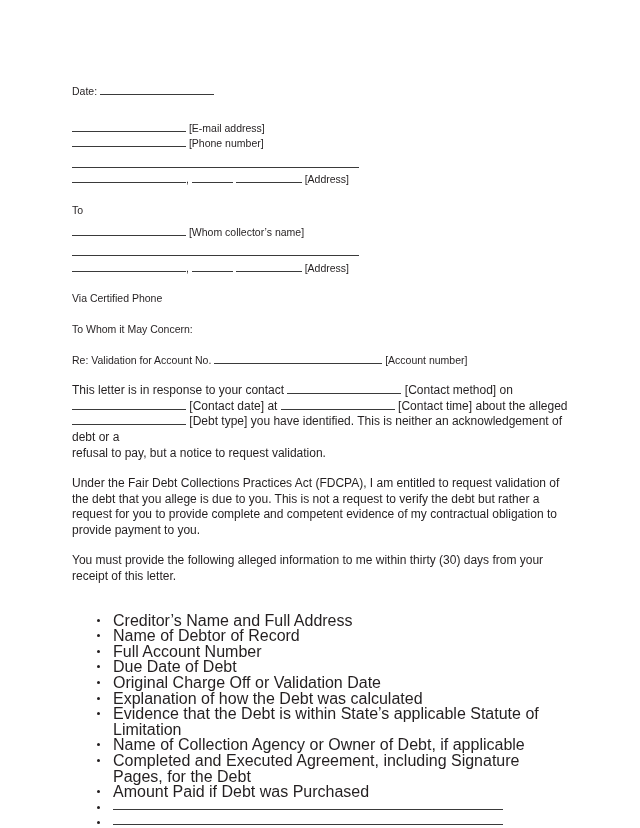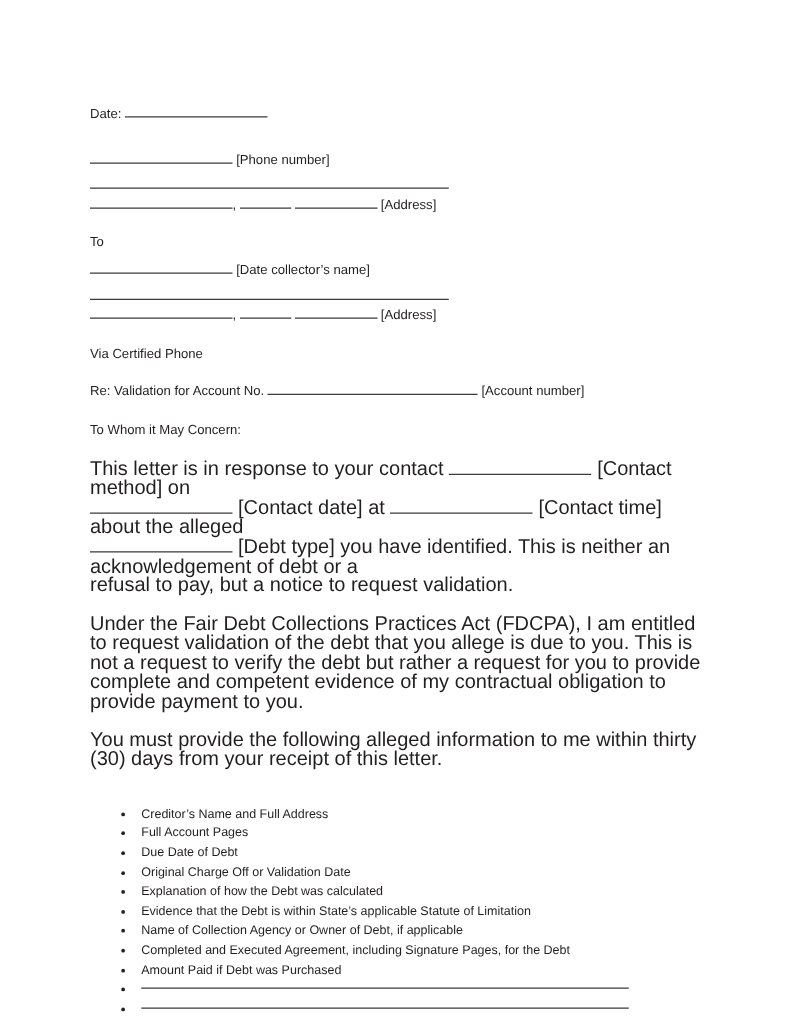--- a/index.html
+++ b/index.html
@@ -53,36 +53,36 @@
   .rule-date   { width: 114px; }
   .rule-acct   { width: 168px; }
   .rule-inline { width: 114px; }
   .rule-blank  { width: 390px; }
 
   .label { }
 
   p.para {
     margin: 0 0 15px 0;
     text-align: left;
-    font-size: 16px;
+    font-size: 12px;
     line-height: 15.6px;
   }
 
   .section { margin-bottom: 15px; }
 
   ul.bullets {
     list-style: none;
     margin: 0;
     padding: 0;
   }
   ul.bullets li {
     position: relative;
     padding-left: 41px;
     line-height: 15.6px;
-    font-size: 10px;
+    font-size: 16px;
     min-height: 15.6px;
   }
   ul.bullets li .bullet-dot {
     position: absolute;
     left: 25px;
     top: 6px;
     width: 3px;
     height: 3px;
     background: #231f20;
     border-radius: 50%;
@@ -97,58 +97,60 @@
 
 <div class="page">
   <div class="doc-body">
 
     <div class="section">
       <span class="line-row"><span>Date:</span><span>&nbsp;</span><span class="rule rule-date"></span></span>
     </div>
 
     <div class="section">
       <div style="height:6px"></div>
+      <div class="line-row"><span class="rule rule-name"></span><span>&nbsp;</span><span class="label">[E-mail address]</span></div>
       <div class="line-row"><span class="rule rule-name"></span><span>&nbsp;</span><span class="label">[Phone number]</span></div>
       <div style="height:5px"></div>
       <div class="line-row"><span class="rule rule-wide"></span></div>
       <div class="line-row"><span class="rule rule-city"></span><span>,</span><span>&nbsp;</span><span class="rule rule-state"></span><span>&nbsp;</span><span class="rule rule-zip"></span><span>&nbsp;</span><span class="label">[Address]</span></div>
     </div>
 
     <div class="section">
       <div class="line-row">To</div>
       <div style="height:6px"></div>
-      <div class="line-row"><span class="rule rule-name"></span><span>&nbsp;</span><span class="label">[Date collector’s name]</span></div>
+      <div class="line-row"><span class="rule rule-name"></span><span>&nbsp;</span><span class="label">[Whom collector’s name]</span></div>
       <div style="height:5px"></div>
       <div class="line-row"><span class="rule rule-wide"></span></div>
       <div class="line-row"><span class="rule rule-city"></span><span>,</span><span>&nbsp;</span><span class="rule rule-state"></span><span>&nbsp;</span><span class="rule rule-zip"></span><span>&nbsp;</span><span class="label">[Address]</span></div>
     </div>
 
     <div class="section">
       <div class="line-row">Via Certified Phone</div>
     </div>
 
     <div class="section">
-      <div class="line-row"><span>Re: Validation for Account No.</span><span>&nbsp;</span><span class="rule rule-acct"></span><span>&nbsp;</span><span class="label">[Account number]</span></div>
+      <div class="line-row">To Whom it May Concern:</div>
     </div>
 
     <div class="section">
-      <div class="line-row">To Whom it May Concern:</div>
+      <div class="line-row"><span>Re: Validation for Account No.</span><span>&nbsp;</span><span class="rule rule-acct"></span><span>&nbsp;</span><span class="label">[Account number]</span></div>
     </div>
 
     <p class="para"><span>This letter is in response to your contact</span><span>&nbsp;</span><span class="rule rule-inline"></span><span>&nbsp;</span><span>[Contact method] on</span><br><span class="rule rule-inline"></span><span>&nbsp;</span><span>[Contact date] at</span><span>&nbsp;</span><span class="rule rule-inline"></span><span>&nbsp;</span><span>[Contact time] about the alleged</span><br><span class="rule rule-inline"></span><span>&nbsp;</span><span>[Debt type] you have identified. This is neither an acknowledgement of debt or a</span><br><span>refusal to pay, but a notice to request validation.</span></p>
 
     <p class="para">Under the Fair Debt Collections Practices Act (FDCPA), I am entitled to request validation of the debt that you allege is due to you. This is not a request to verify the debt but rather a request for you to provide complete and competent evidence of my contractual obligation to provide payment to you.</p>
 
     <p class="para">You must provide the following alleged information to me within thirty (30) days from your receipt of this letter.</p>
 
     <div style="height:13px"></div>
 
     <ul class="bullets">
       <li><span class="bullet-dot"></span><span>Creditor’s Name and Full Address</span></li>
-      <li><span class="bullet-dot"></span><span>Full Account Pages</span></li>
+      <li><span class="bullet-dot"></span><span>Name of Debtor of Record</span></li>
+      <li><span class="bullet-dot"></span><span>Full Account Number</span></li>
       <li><span class="bullet-dot"></span><span>Due Date of Debt</span></li>
       <li><span class="bullet-dot"></span><span>Original Charge Off or Validation Date</span></li>
       <li><span class="bullet-dot"></span><span>Explanation of how the Debt was calculated</span></li>
       <li><span class="bullet-dot"></span><span>Evidence that the Debt is within State’s applicable Statute of Limitation</span></li>
       <li><span class="bullet-dot"></span><span>Name of Collection Agency or Owner of Debt, if applicable</span></li>
       <li><span class="bullet-dot"></span><span>Completed and Executed Agreement, including Signature Pages, for the Debt</span></li>
       <li><span class="bullet-dot"></span><span>Amount Paid if Debt was Purchased</span></li>
       <li class="blank-item"><span class="bullet-dot"></span><span class="rule rule-blank"></span></li>
       <li class="blank-item"><span class="bullet-dot"></span><span class="rule rule-blank"></span></li>
     </ul>

